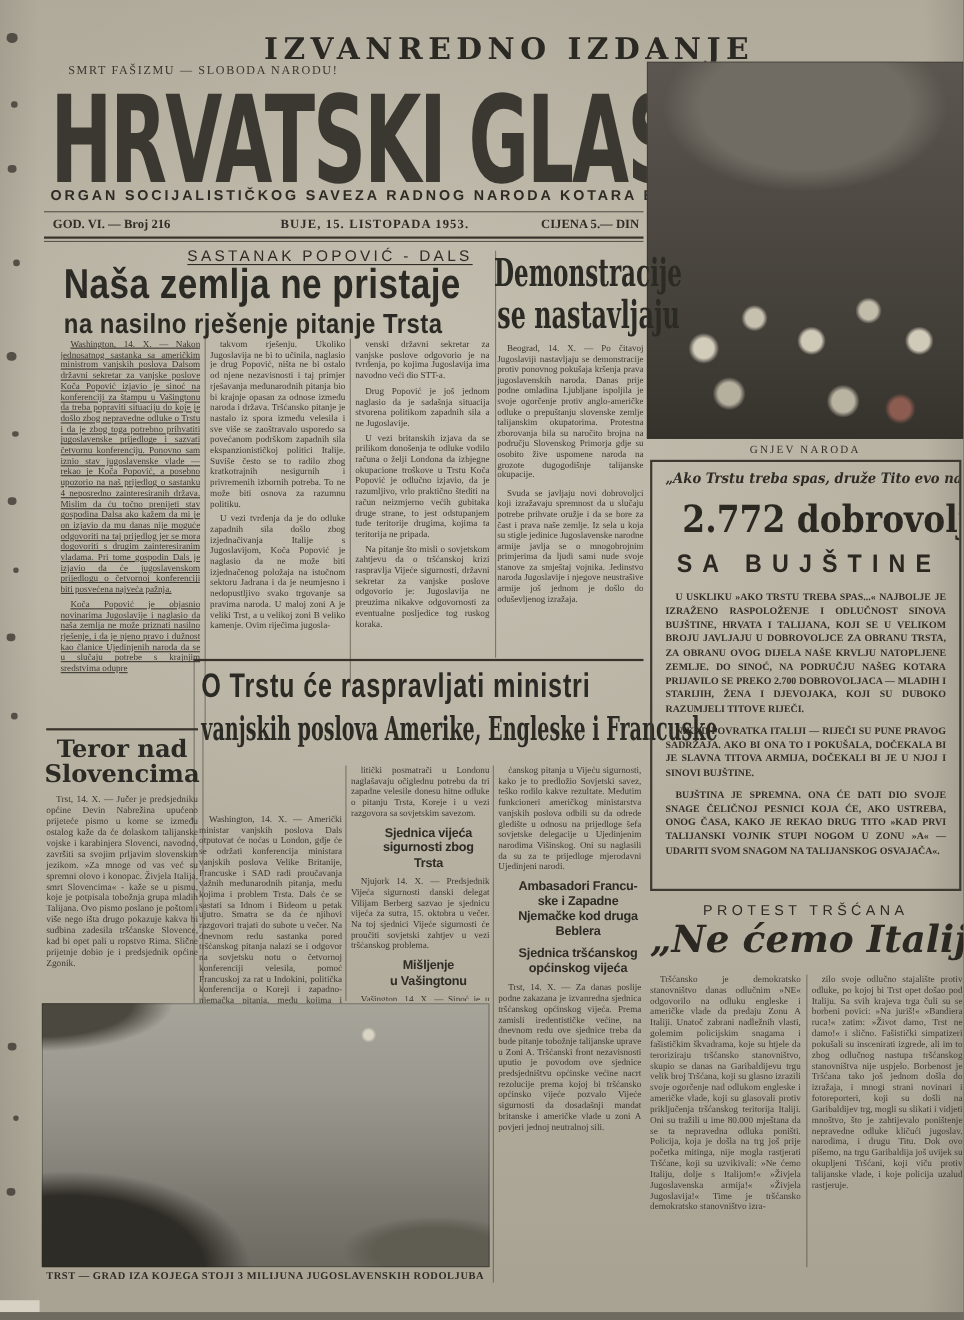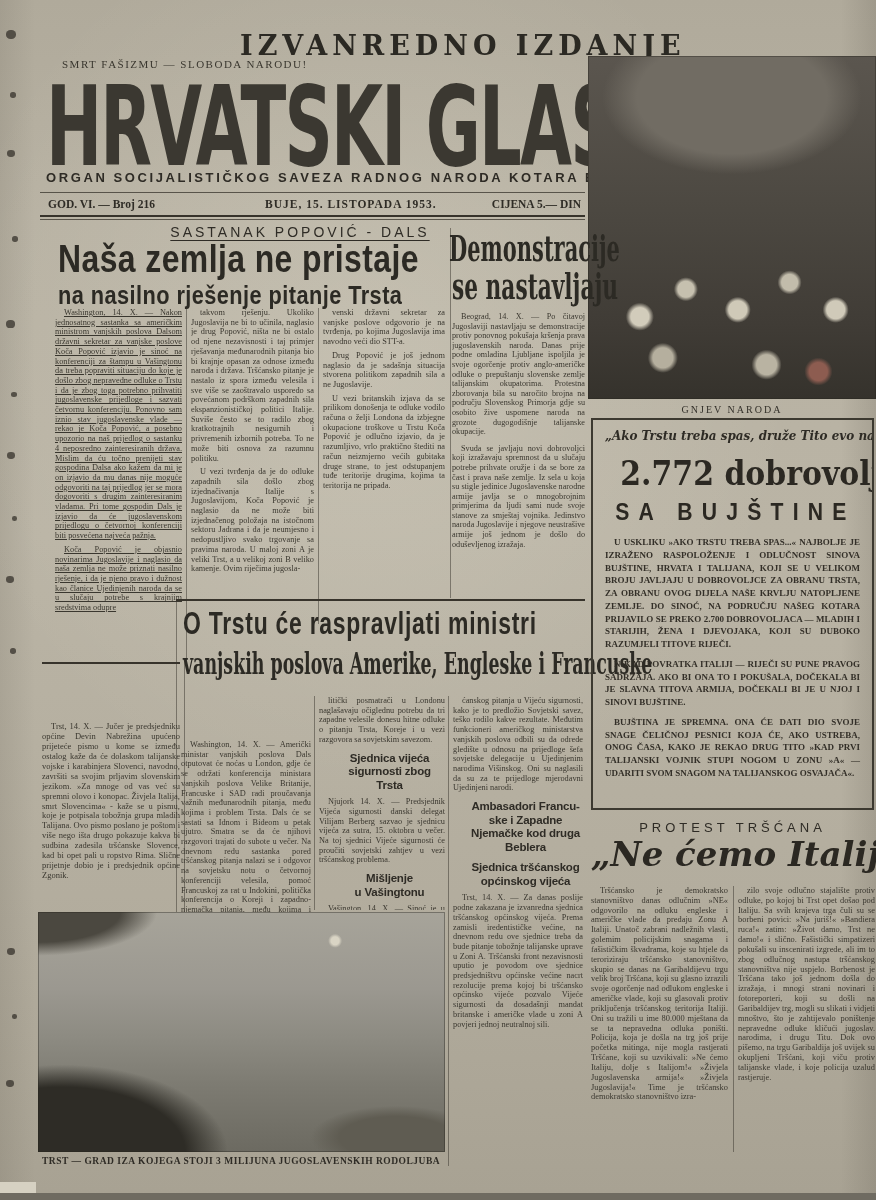--- a/index.html
+++ b/index.html
@@ -54,21 +54,21 @@
   <div class="abs nowrap" style="left:46px;top:72px;font-family:'DejaVu Sans',sans-serif;font-weight:bold;font-size:110px;line-height:1;
               color:#3b3831;letter-spacing:-3px;transform:scaleX(.61);transform-origin:left top;">HRVATSKI GLAS</div>
 
   <div class="abs nowrap" style="left:46px;top:170px;font-family:'Liberation Sans',sans-serif;font-weight:bold;font-size:13px;
               letter-spacing:2.6px;color:#2e2b25;">ORGAN SOCIJALISTIČKOG SAVEZA RADNOG NARODA KOTARA BUJE</div>
 
   <div class="hrule" style="left:40px;top:192px;width:545px;"></div>
   <div class="abs" style="left:40px;top:196px;width:545px;height:18px;
        font:bold 11.5px 'Liberation Serif',serif;color:#2f2c26;">
     <span class="abs" style="left:8px;top:2px;">GOD. VI. — Broj 216</span>
-    <span class="abs nowrap" style="left:225px;top:2px;letter-spacing:1px;">BUJE, 15. LISTOPADA 1953.</span>
+    <span class="abs nowrap" style="left:215px;top:2px;letter-spacing:1px;">BUJE, 15. LISTOPADA 1953.</span>
     <span class="abs nowrap" style="right:4px;top:2px;">CIJENA 5.— DIN</span>
   </div>
   <div class="hrule" style="left:40px;top:215px;width:545px;height:2px;background:#37332b;"></div>
   <div class="hrule" style="left:40px;top:219px;width:545px;"></div>
 
   <div class="abs photo" style="left:588px;top:56px;width:288px;height:343px;
        background:
          radial-gradient(circle at 18% 76%, #d2ccbb 0 9px, transparent 14px),
          radial-gradient(circle at 34% 68%, #c6c0af 0 8px, transparent 12px),
          radial-gradient(circle at 52% 74%, #cfc9b8 0 9px, transparent 13px),
@@ -93,20 +93,21 @@
   <div class="vrule" style="left:186px;top:308px;height:352px;"></div>
   <div class="abs body-text" style="left:191px;top:308px;width:123px;height:316px;">
     <p>takvom rješenju. Ukoliko Jugoslavija ne bi to učinila, naglasio je drug Popović, ništa ne bi ostalo od njene nezavisnosti i taj primjer rješavanja međunarodnih pitanja bio bi krajnje opasan za odnose između naroda i država. Tršćansko pitanje je nastalo iz spora između velesila i sve više se zaoštravalo usporedo sa povećanom podrškom zapadnih sila ekspanzionističkoj politici Italije. Suviše često se to radilo zbog kratkotrajnih nesigurnih i privremenih izbornih potreba. To ne može biti osnova za razumnu politiku.</p>
     <p>U vezi tvrđenja da je do odluke zapadnih sila došlo zbog izjednačivanja Italije s Jugoslavijom, Koča Popović je naglasio da ne može biti izjednačenog položaja na istočnom sektoru Jadrana i da je neumjesno i nedopustljivo svako trgovanje sa pravima naroda. U maloj zoni A je veliki Trst, a u velikoj zoni B veliko kamenje. Ovim riječima jugosla-</p>
   </div>
   <div class="vrule" style="left:318px;top:308px;height:316px;"></div>
   <div class="abs body-text" style="left:323px;top:308px;width:122px;height:316px;">
     <p>venski državni sekretar za vanjske poslove odgovorio je na tvrđenja, po kojima Jugoslavija ima navodno veći dio STT-a.</p>
     <p>Drug Popović je još jednom naglasio da je sadašnja situacija stvorena politikom zapadnih sila a ne Jugoslavije.</p>
     <p>U vezi britanskih izjava da se prilikom donošenja te odluke vodilo računa o želji Londona da izbjegne okupacione troškove u Trstu Koča Popović je odlučno izjavio, da je razumljivo, vrlo praktično štediti na račun neizmjerno većih gubitaka druge strane, to jest odstupanjem tuđe teritorije drugima, kojima ta teritorija ne pripada.</p>
+    <p>Na pitanje što misli o sovjetskom zahtjevu da o tršćanskoj krizi raspravlja Vijeće sigurnosti, državni sekretar za vanjske poslove odgovorio je: Jugoslavija ne preuzima nikakve odgovornosti za eventualne posljedice tog ruskog koraka.</p>
   </div>
   <div class="vrule" style="left:450px;top:228px;height:370px;"></div>
 
   <div class="abs serif-head nowrap" style="left:449px;top:228px;font-size:35px;transform:scaleX(.60);transform-origin:left top;">Demonstracije</div>
   <div class="abs serif-head nowrap" style="left:452px;top:266px;font-size:35px;transform:scaleX(.62);transform-origin:left top;">se nastavljaju</div>
   <div class="abs body-text" style="left:452px;top:312px;width:133px;height:286px;font-size:8.2px;">
     <p style="margin-bottom:7px;">Beograd, 14. X. — Po čitavoj Jugoslaviji nastavljaju se demonstracije protiv ponovnog pokušaja kršenja prava jugoslavenskih naroda. Danas prije podne omladina Ljubljane ispoljila je svoje ogorčenje protiv anglo-američke odluke o prepuštanju slovenske zemlje talijanskim okupatorima. Protestna zborovanja bila su naročito brojna na području Slovenskog Primorja gdje su osobito žive uspomene naroda na grozote dugogodišnje talijanske okupacije.</p>
     <p>Svuda se javljaju novi dobrovoljci koji izražavaju spremnost da u slučaju potrebe prihvate oružje i da se bore za čast i prava naše zemlje. Iz sela u koja su stigle jedinice Jugoslavenske narodne armije javlja se o mnogobrojnim primjerima da ljudi sami nude svoje stanove za smještaj vojnika. Jedinstvo naroda Jugoslavije i njegove neustrašive armije još jednom je došlo do oduševljenog izražaja.</p>
   </div>
 
@@ -134,20 +135,22 @@
     <div class="subhead">Ambasadori Francu-
 ske i Zapadne
 Njemačke kod druga
 Beblera</div>
     <div class="subhead">Sjednica tršćanskog
 općinskog vijeća</div>
     <p>Trst, 14. X. — Za danas poslije podne zakazana je izvanredna sjednica tršćanskog općinskog vijeća. Prema zamisli iredentističke većine, na dnevnom redu ove sjednice treba da bude pitanje tobožnje talijanske uprave u Zoni A. Tršćanski front nezavisnosti uputio je povodom ove sjednice predsjedništvu općinske većine nacrt rezolucije prema kojoj bi tršćansko općinsko vijeće pozvalo Vijeće sigurnosti da dosadašnji mandat britanske i američke vlade u zoni A povjeri jednoj neutralnoj sili.</p>
   </div>
 
   <div class="hrule" style="left:42px;top:662px;width:138px;height:2px;background:#37332b;"></div>
+  <div class="abs serif-head" style="left:40px;top:670px;width:142px;text-align:center;font-size:22px;line-height:1.05;white-space:pre-line;">Teror nad
+Slovencima</div>
   <div class="abs body-text" style="left:42px;top:722px;width:138px;height:188px;font-size:8.5px;">
     <p>Trst, 14. X. — Jučer je predsjedniku općine Devin Nabrežina upućeno prijeteće pismo u kome se između ostalog kaže da će dolaskom talijanske vojske i karabinjera Slovenci, navodno, završiti sa svojim prljavim slovenskim jezikom. »Za mnoge od vas već su spremni olovo i konopac. Živjela Italija, smrt Slovencima« - kaže se u pismu, koje je potpisala tobožnja grupa mladih Talijana. Ovo pismo poslano je poštom i više nego išta drugo pokazuje kakva bi sudbina zadesila tršćanske Slovence, kad bi opet pali u ropstvo Rima. Slične prijetnje dobio je i predsjednik općine Zgonik.</p>
   </div>
   <div class="vrule" style="left:184px;top:660px;height:252px;"></div>
 
   <div class="abs photo" style="left:38px;top:912px;width:407px;height:240px;
        background:
          radial-gradient(ellipse 58% 52% at 6% 100%, #2e2c26 0 52%, transparent 70%),
          radial-gradient(ellipse 45% 28% at 0% 0%, #4b4840 0 45%, transparent 65%),
          radial-gradient(ellipse 35% 22% at 88% 94%, #5f5c52 0 40%, transparent 60%),

